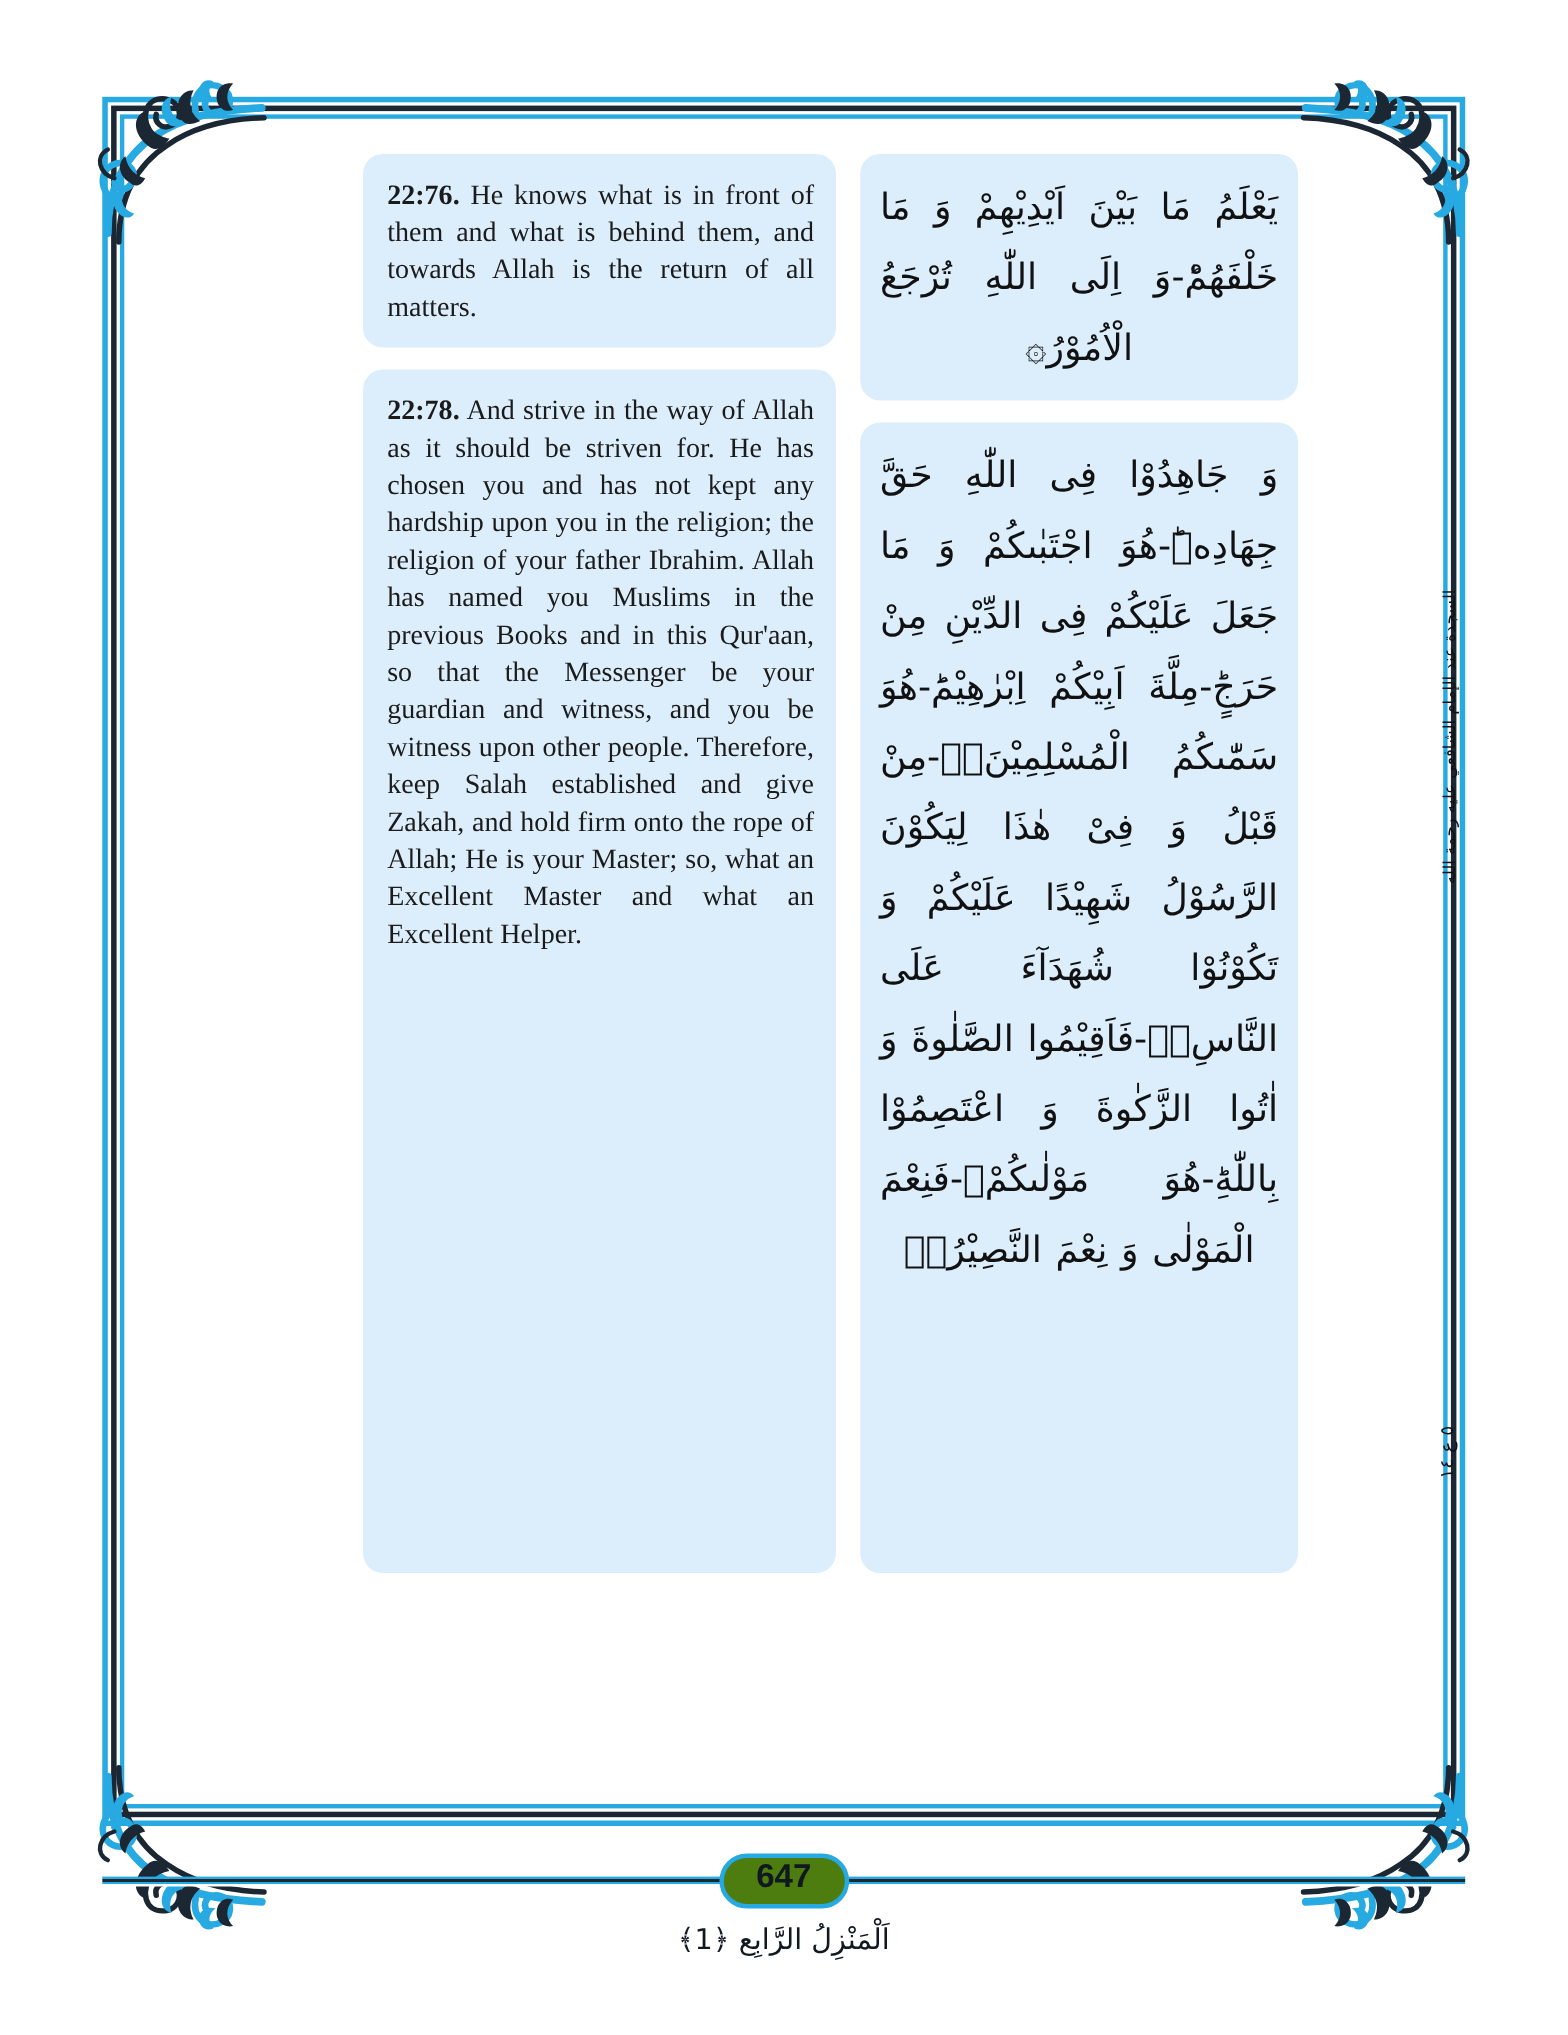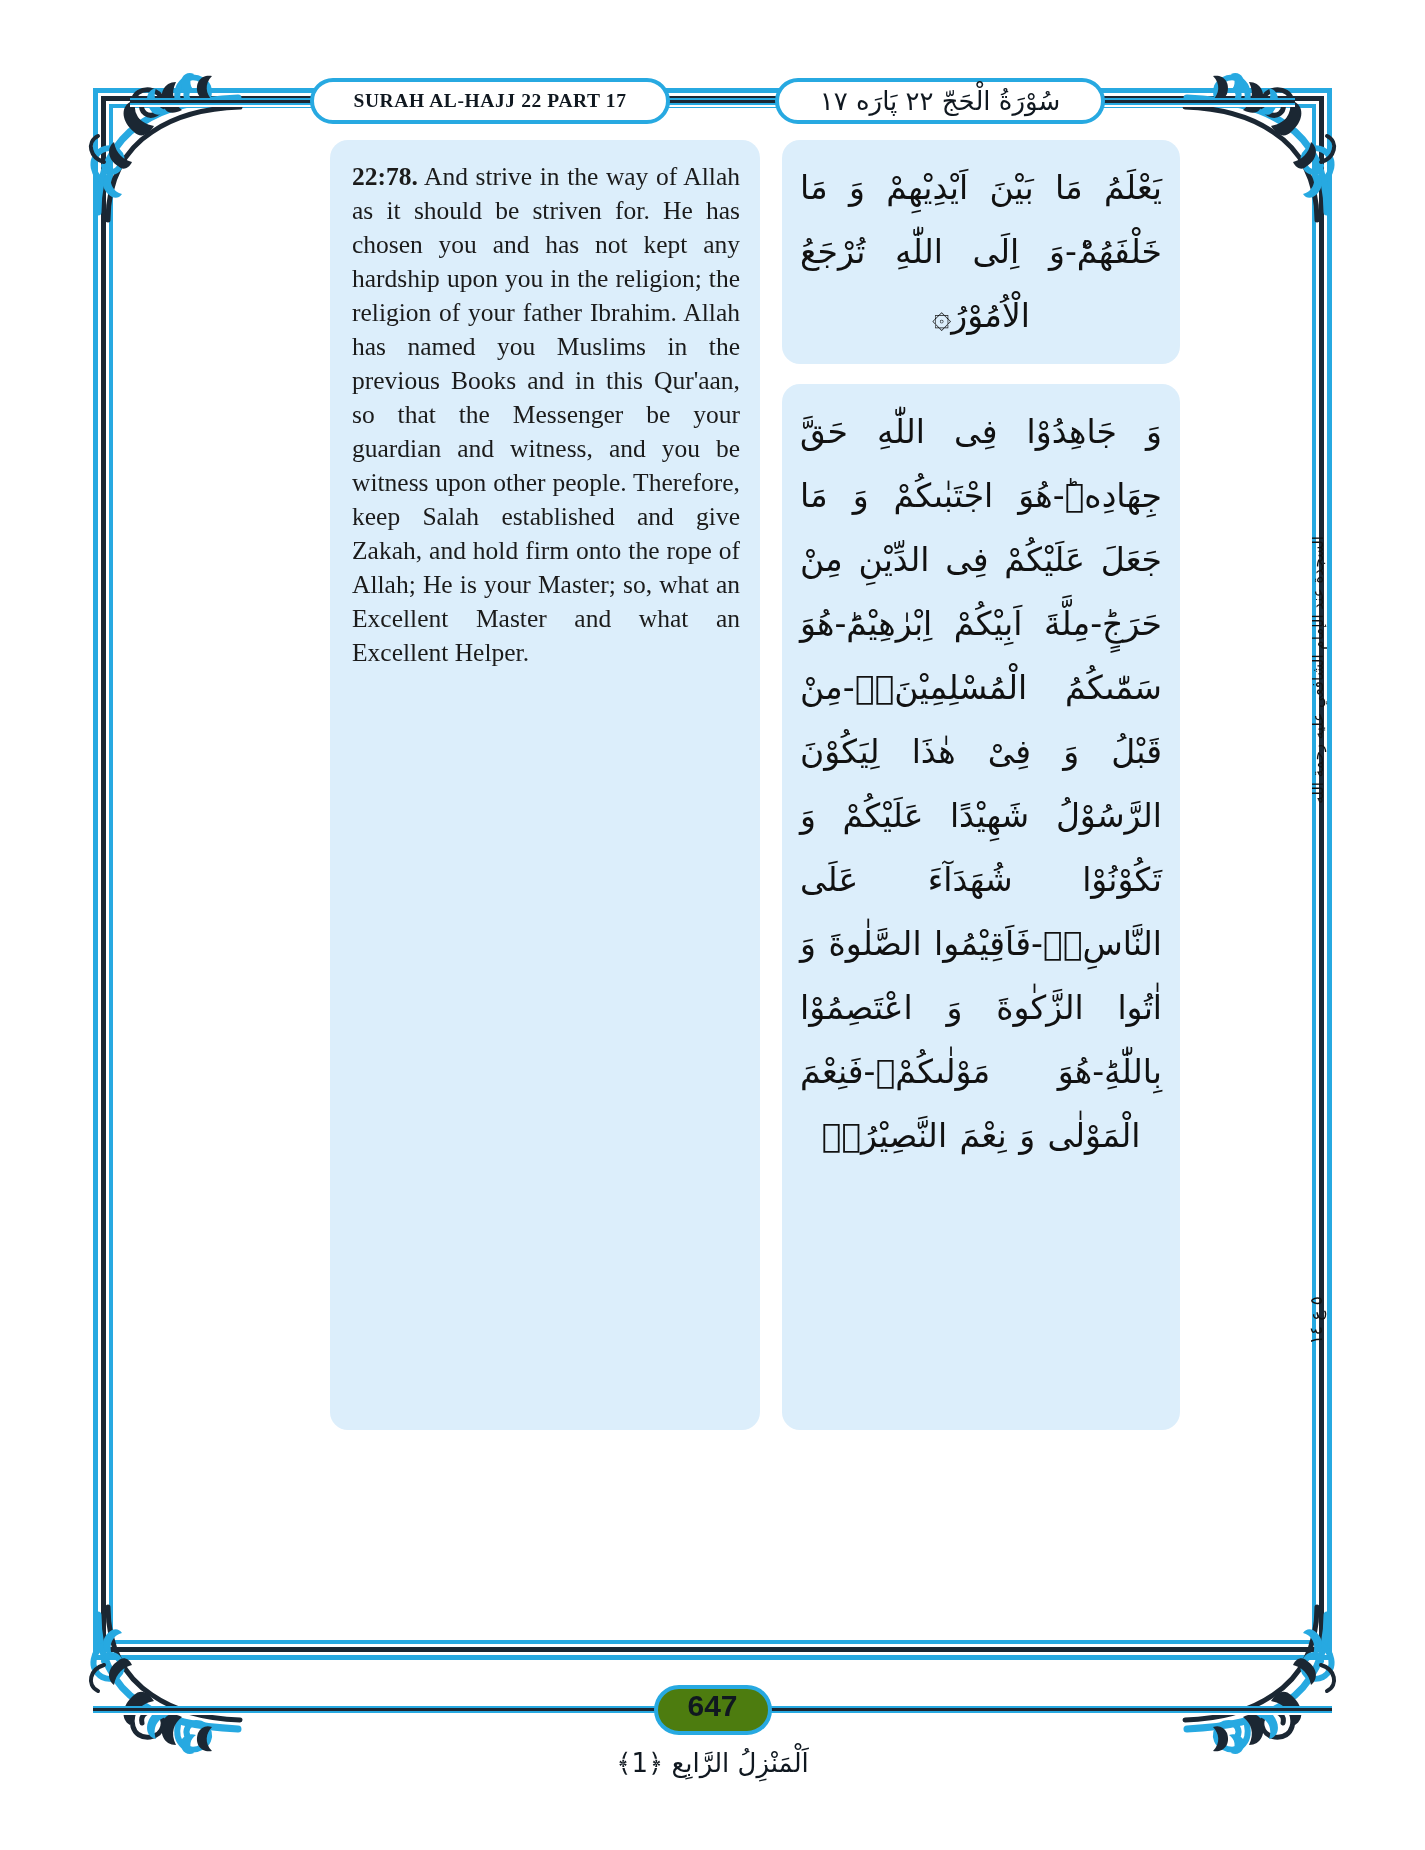--- a/index.html
+++ b/index.html
@@ -370,42 +370,39 @@
       <path d="M40 104 C30 98 28 86 36 80 C38 92 46 98 54 100 C50 108 44 108 40 104 Z"></path>
       <path d="M120 32 C116 20 124 12 134 14 C126 22 128 32 134 38 C128 40 123 38 120 32 Z"></path>
     </g>
     <g fill="#27a9e1">
       <path d="M74 50 C66 40 68 28 78 26 C74 38 80 46 88 48 C84 54 78 54 74 50 Z"></path>
       <path d="M30 132 C22 124 24 112 34 110 C30 122 36 130 44 132 C40 138 34 136 30 132 Z"></path>
       <path d="M104 26 C100 16 108 8 116 12 C110 18 112 26 118 30 C113 32 107 30 104 26 Z"></path>
     </g>
   </svg>
 
-  <div class="header-band">
-    <div class="header-rule"></div>
-    <div class="pill pill-en">
-      <span>SURAH AL-HAJJ 22 PART 17</span>
-    </div>
-    <div class="pill pill-ar">
-      <span>سُوْرَةُ الْحَجّ ٢٢ پَارَه ١٧</span>
-    </div>
-  </div>
 
   <div class="content">
 
     <div class="col col-ar">
       <div class="verse-card card-ar h-a">
         <p class="verse-ar">یَعْلَمُ مَا بَیْنَ اَیْدِیْهِمْ وَ مَا خَلْفَهُمْؕ-وَ اِلَى اللّٰهِ تُرْجَعُ الْاُمُوْرُ۞</p>
       </div>
       <div class="verse-card card-ar h-c">
         <p class="verse-ar">وَ جَاهِدُوْا فِی اللّٰهِ حَقَّ جِهَادِهٖؕ-هُوَ اجْتَبٰىكُمْ وَ مَا جَعَلَ عَلَیْكُمْ فِی الدِّیْنِ مِنْ حَرَجٍؕ-مِلَّةَ اَبِیْكُمْ اِبْرٰهِیْمَؕ-هُوَ سَمّٰىكُمُ الْمُسْلِمِیْنَ۬ۙ-مِنْ قَبْلُ وَ فِیْ هٰذَا لِیَكُوْنَ الرَّسُوْلُ شَهِیْدًا عَلَیْكُمْ وَ تَكُوْنُوْا شُهَدَآءَ عَلَى النَّاسِۚۖ-فَاَقِیْمُوا الصَّلٰوةَ وَ اٰتُوا الزَّكٰوةَ وَ اعْتَصِمُوْا بِاللّٰهِؕ-هُوَ مَوْلٰىكُمْۚ-فَنِعْمَ الْمَوْلٰى وَ نِعْمَ النَّصِیْرُ۠۞</p>
       </div>
     </div>
 
     <div class="col col-en">
+      <div class="verse-card card-en h-a">
+        <p class="verse-en">
+          <span class="num">22:76.</span>
+          <span>He knows what is in front of them and what is behind them, and towards Allah is the return of all matters.</span>
+        </p>
+      </div>
       <div class="verse-card card-en h-c">
         <p class="verse-en">
           <span class="num">22:78.</span>
           <span>And strive in the way of Allah as it should be striven for. He has chosen you and has not kept any hardship upon you in the religion; the religion of your father Ibrahim. Allah has named you Muslims in the previous Books and in this Qur'aan, so that the Messenger be your guardian and witness, and you be witness upon other people. Therefore, keep Salah established and give Zakah, and hold firm onto the rope of Allah; He is your Master; so, what an Excellent Master and what an Excellent Helper.</span>
         </p>
       </div>
     </div>
 
   </div>
 

